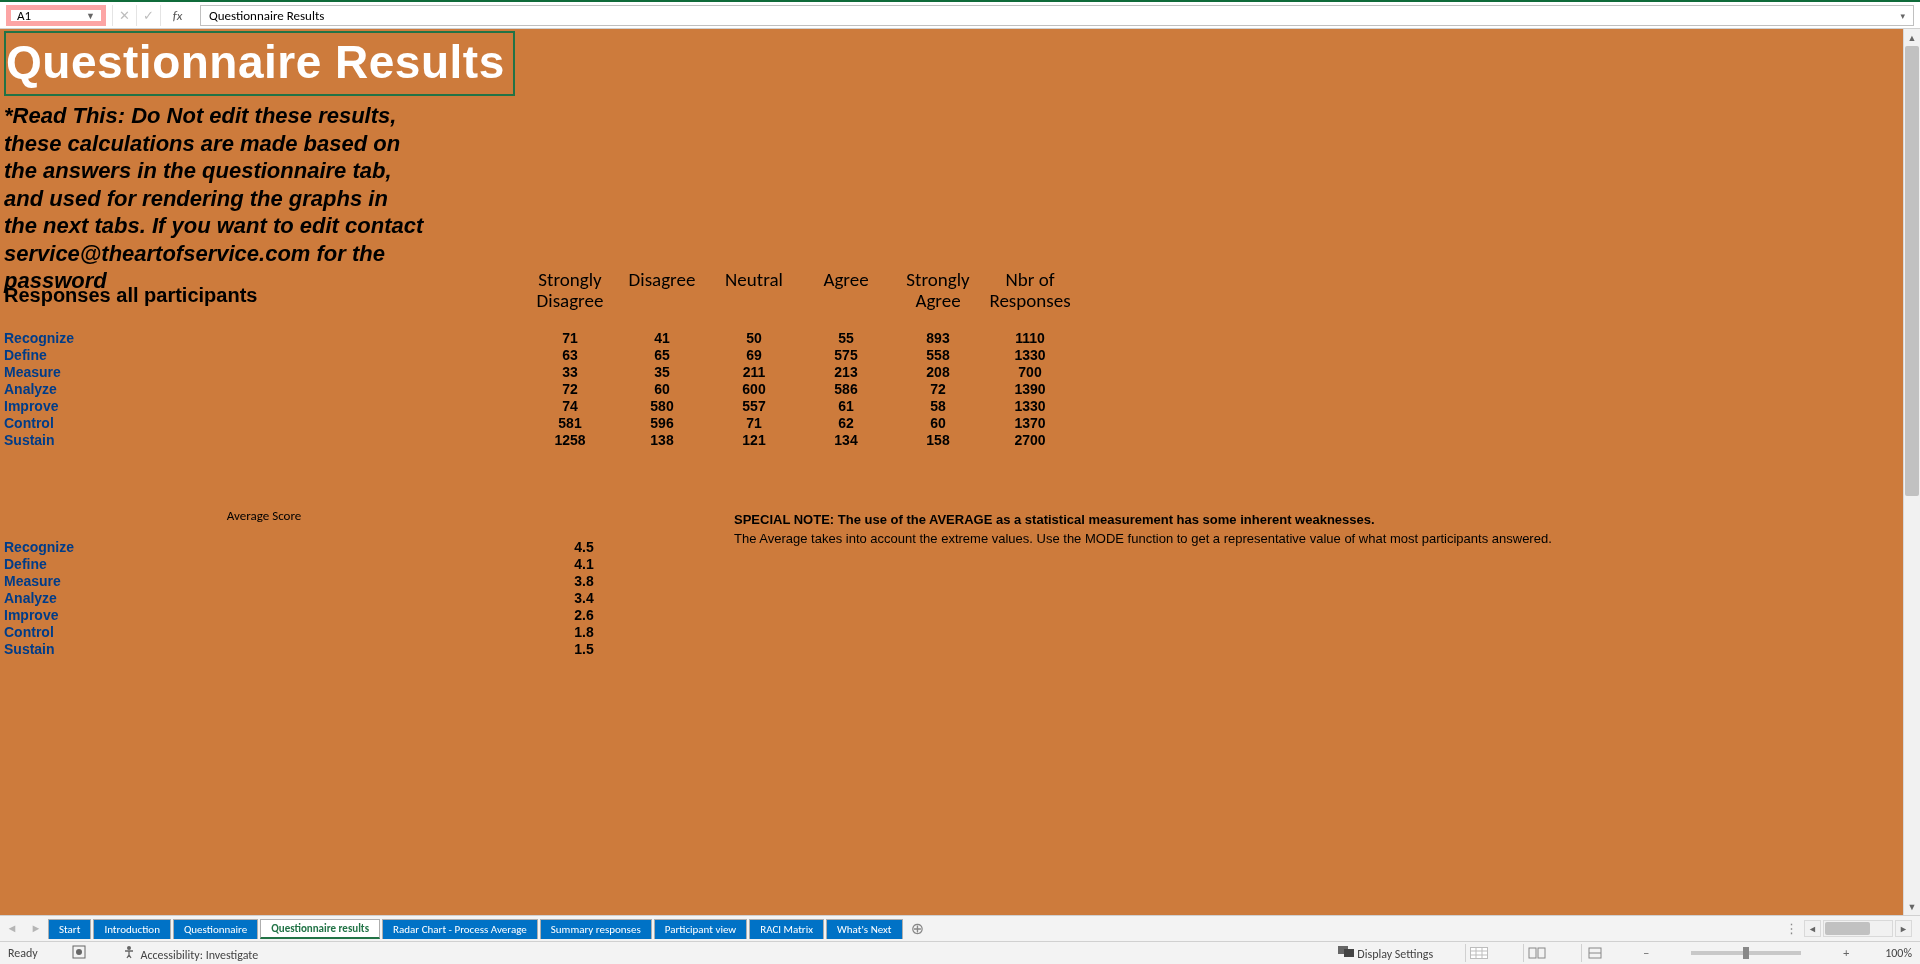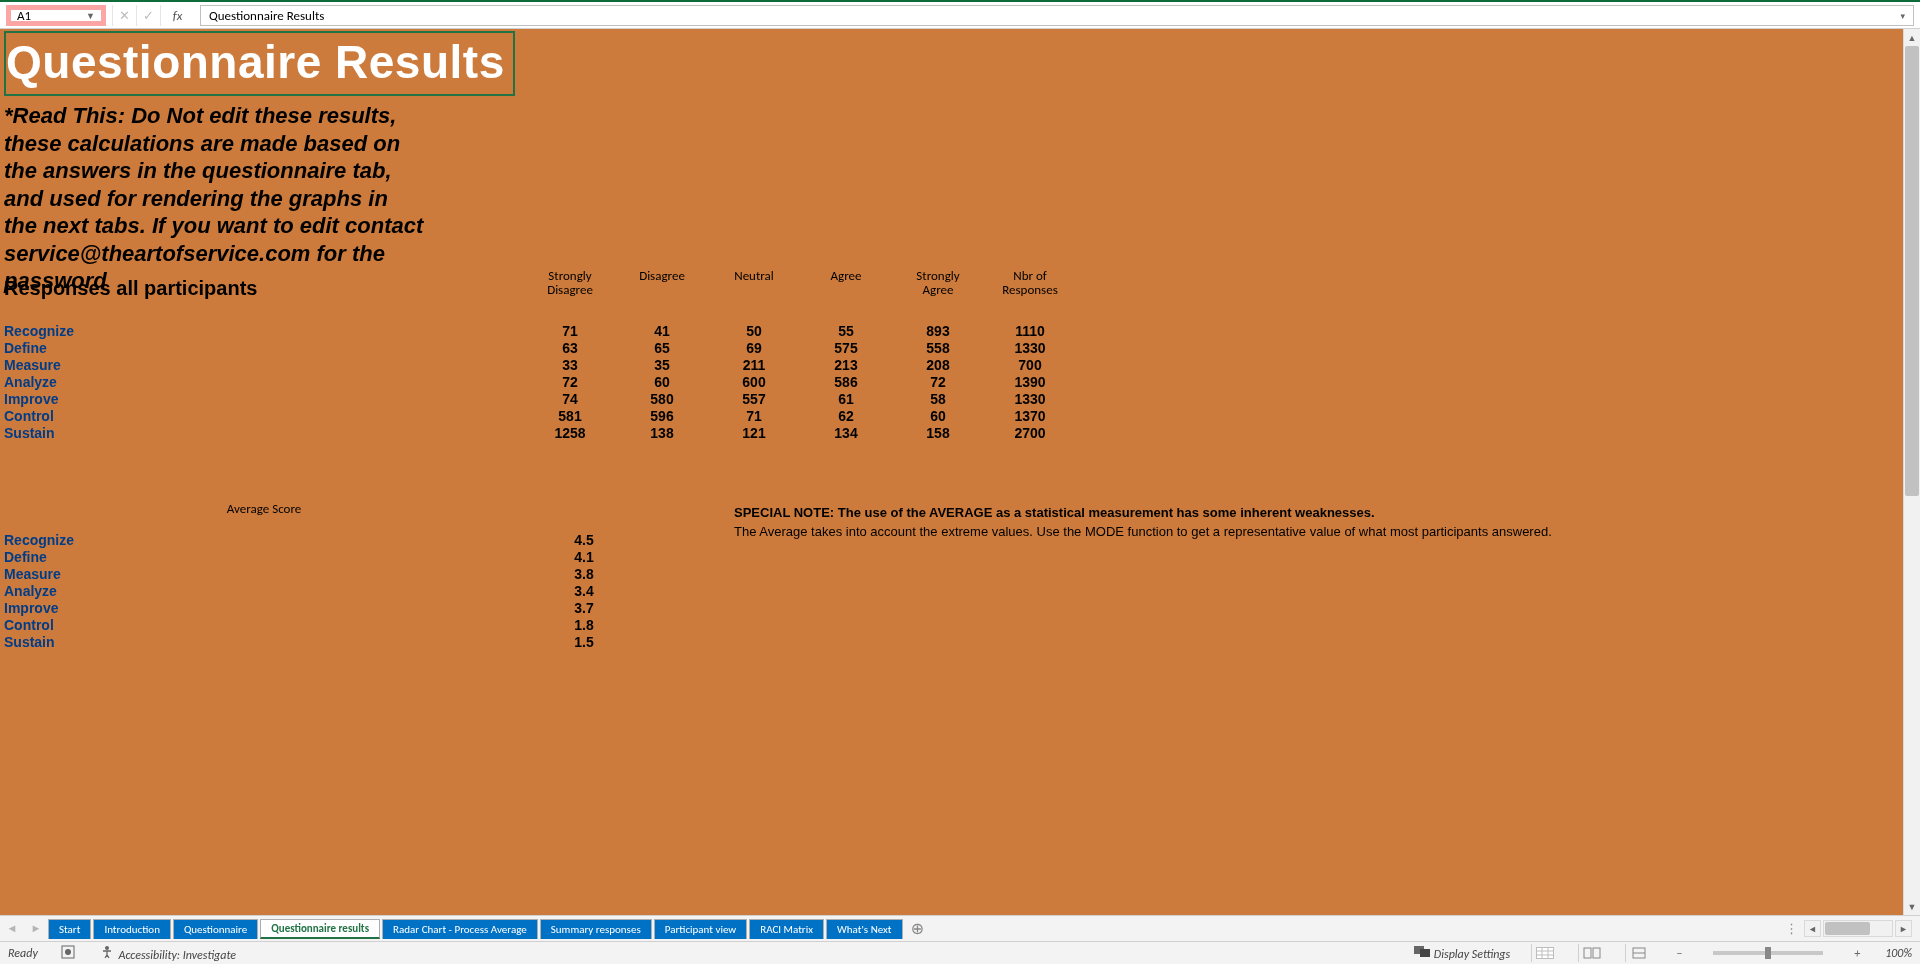--- a/index.html
+++ b/index.html
@@ -18,21 +18,21 @@
     
     #sheet-wrap { flex: 1; display: flex; background: #f3f3f3; }
     #sheet { flex: 1; background: #cd7b3c; padding: 0 4px 0 4px; overflow: hidden; position: relative; }
 
     #title-box { display: inline-block; background: #cd7b3c; border: 2px solid #217346; color: #fff; font: bold 46px Arial, sans-serif; letter-spacing: 0.5px; padding: 2px 8px 5px 0; margin-top: 2px; }
     #read-this { font: italic bold 22px Arial, sans-serif; color: #000; margin-top: 6px; line-height: 1.25; max-width: 420px; }
 
     .section-head { font: bold 20px Arial, sans-serif; color: #000; margin-top: 16px; }
     #responses-grid, #avg-grid { display: grid; }
     #responses-grid { grid-template-columns: 520px repeat(6, 92px); row-gap: 1px; margin-top: -26px; }
-    #responses-grid .hdr { font-size: 13px; text-align: center; color: #000; line-height: 1.15; padding-bottom: 2px; }
+    #responses-grid .hdr { font-size: 19px; text-align: center; color: #000; line-height: 1.15; padding-bottom: 2px; }
     #responses-grid .row-label { color: #003c88; font: bold 14px Arial, sans-serif; }
     #responses-grid .cell { font: bold 14px Arial, sans-serif; color: #000; text-align: center; }
     #responses-grid .spacer { height: 30px; margin-top: 8px; }
 
     .avg-wrap { display: flex; align-items: flex-start; gap: 30px; margin-top: 60px; }
     .avg-left { width: 700px; }
     #avg-grid { grid-template-columns: 520px 120px; row-gap: 1px; }
     #avg-grid .hdr { font-size: 13px; text-align: center; color: #000; }
     #avg-grid .row-label { color: #003c88; font: bold 14px Arial, sans-serif; }
     #avg-grid .cell { font: bold 14px Arial, sans-serif; color: #000; text-align: center; }
@@ -51,21 +51,21 @@
     .tab.active { background: #fff; color: #217346; font-weight: bold; border-bottom: 2px solid #217346; }
     #new-tab { width: 26px; text-align: center; font-size: 16px; color: #888; }
     #tabs .flex { flex: 1; }
     #tab-scroll-group { display: flex; align-items: center; gap: 2px; margin-right: 8px; }
     .tab-vdots { font-size: 13px; color: #888; padding: 0 4px; }
     .hsb-btn { width: 17px; height: 17px; display: flex; align-items: center; justify-content: center; font-size: 9px; color: #666; background: #f1f1f1; border: 1px solid #d9d9d9; }
     .hsb-track { width: 70px; height: 17px; background: #f1f1f1; border: 1px solid #d9d9d9; position: relative; }
     .hsb-thumb { position: absolute; left: 1px; top: 1px; bottom: 1px; width: 45px; background: #c1c1c1; border-radius: 2px; }
 
     
-    #status { height: 23px; background: #f3f3f3; border-top: 1px solid #d0d0d0; display: flex; align-items: center; font-size: 12px; color: #444; padding: 0 8px; gap: 21px; font-style: italic; }
+    #status { height: 23px; background: #f3f3f3; border-top: 1px solid #d0d0d0; display: flex; align-items: center; font-size: 12px; color: #444; padding: 0 8px; gap: 32px; }
     #status .flex { flex: 1; }
     .sb-icon { width: 18px; display: inline-block; text-align: center; }
     .view-btn { width: 26px; height: 18px; display: flex; align-items: center; justify-content: center; border-left: 1px solid #d0d0d0; }
     .view-btn svg { display:block; }
     .zoom-track { width: 110px; height: 4px; background: #c8c8c8; position: relative; margin: 0 6px; }
     .zoom-thumb { position: absolute; left: 50%; top: -4px; width: 6px; height: 12px; background: #888; transform: translateX(-50%); }
     .zoom-btn { color: #666; padding: 0 4px; cursor: pointer; }
   </style>
 </head>
 <body>
@@ -161,21 +161,21 @@
         <div style="grid-column: 1 / -1; height: 14px;"></div>
             <div class="row-label">Recognize</div>
             <div class="cell">4.5</div>
             <div class="row-label">Define</div>
             <div class="cell">4.1</div>
             <div class="row-label">Measure</div>
             <div class="cell">3.8</div>
             <div class="row-label">Analyze</div>
             <div class="cell">3.4</div>
             <div class="row-label">Improve</div>
-            <div class="cell">3.7</div>
+            <div class="cell">2.6</div>
             <div class="row-label">Control</div>
             <div class="cell">1.8</div>
             <div class="row-label">Sustain</div>
             <div class="cell">1.5</div>
           </div>
       </div>
       <div style="flex:1;">
         <div class="note-bold">SPECIAL NOTE: The use of the AVERAGE as a statistical measurement has some inherent weaknesses.</div>
         <div class="note-reg">The Average takes into account the extreme values. Use the MODE function to get a representative value of what most participants answered.</div>
       </div>

